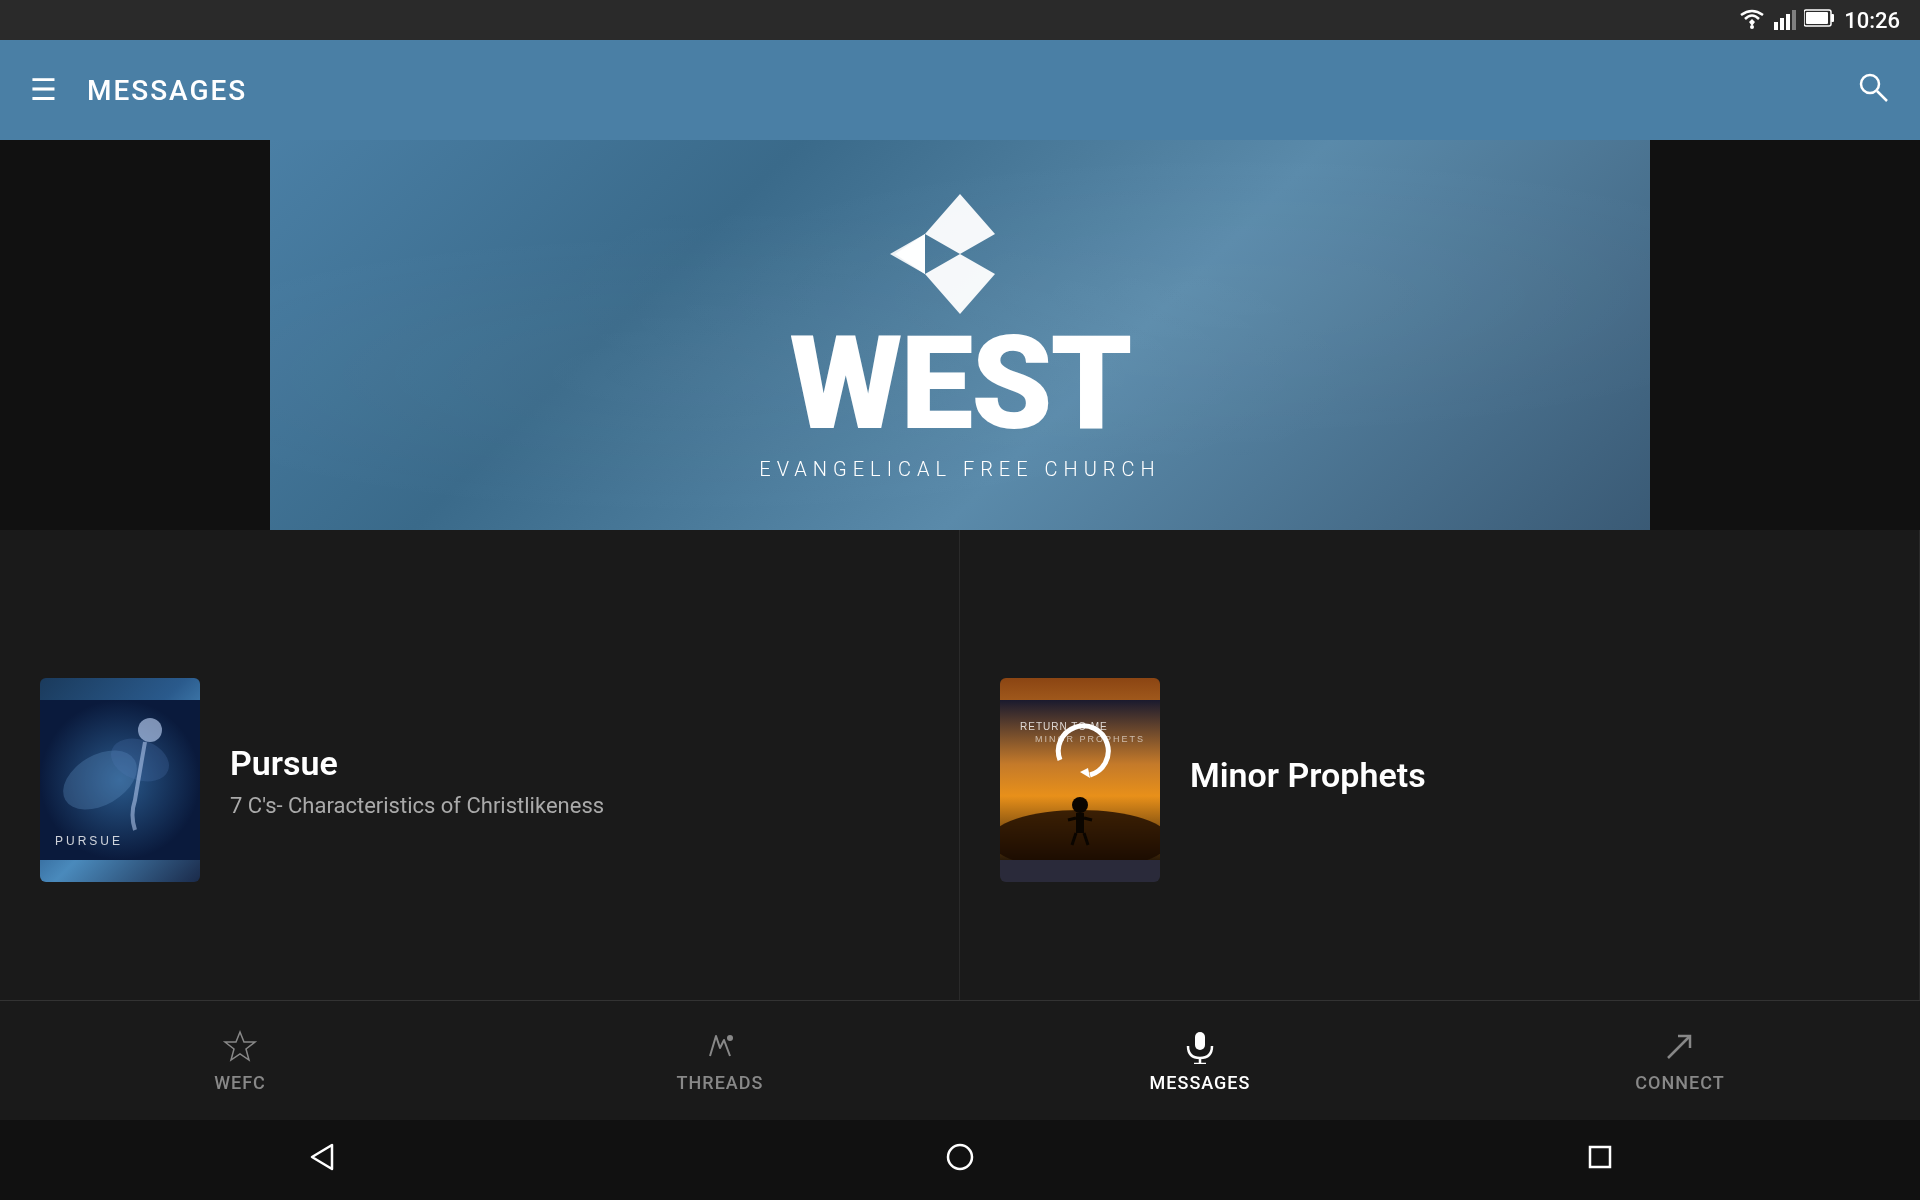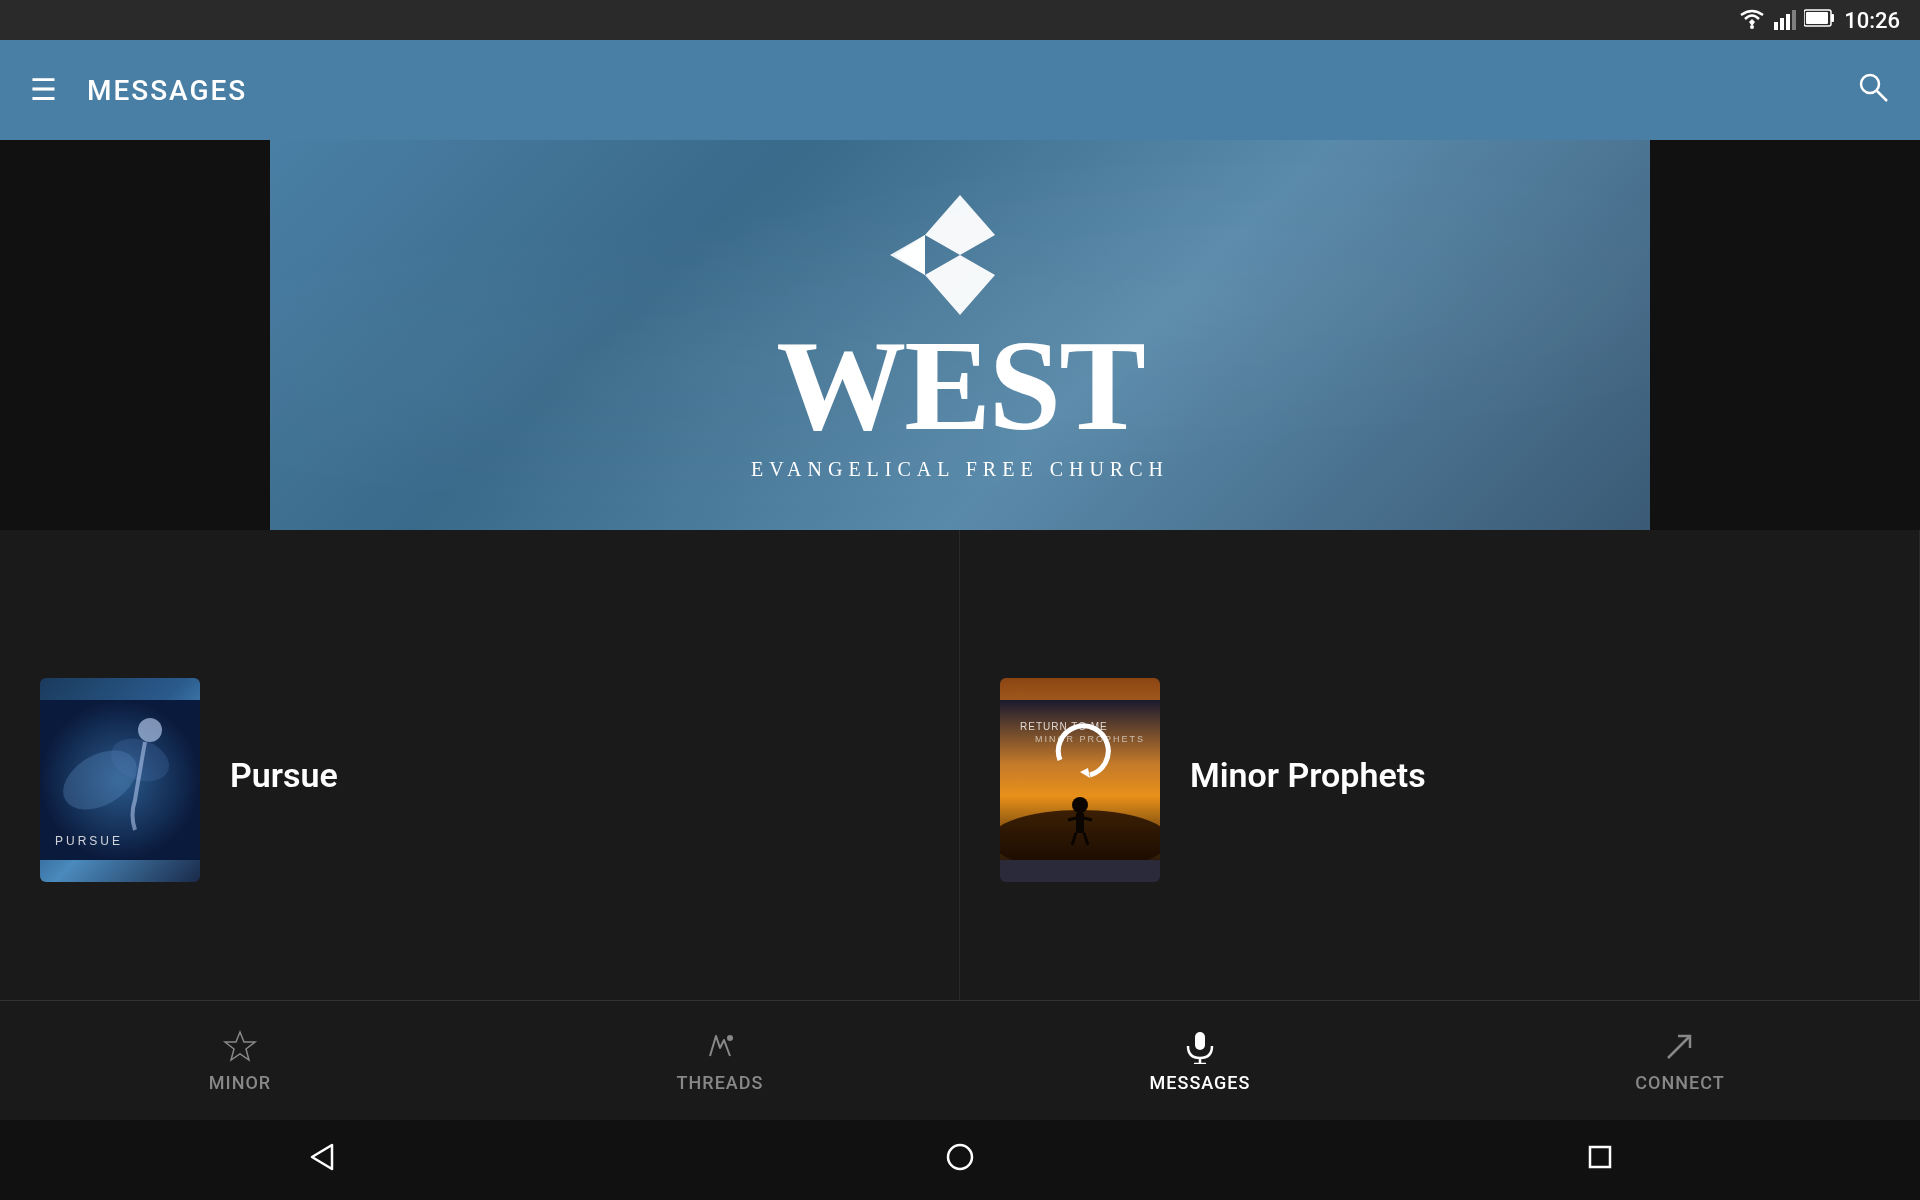--- a/index.html
+++ b/index.html
@@ -92,21 +92,20 @@
         radial-gradient(ellipse at 30% 60%, rgba(255,255,255,0.05) 0%, transparent 50%),
         radial-gradient(ellipse at 70% 40%, rgba(255,255,255,0.05) 0%, transparent 50%);
       opacity: 0.6;
     }
     .church-logo {
       position: relative;
       z-index: 2;
       display: flex;
       flex-direction: column;
       align-items: center;
-      font-family: Liberation Serif, serif;
     }
     .west-text {
       color: white;
       font-size: 130px;
       font-weight: 900;
       letter-spacing: -2px;
       line-height: 1;
       position: relative;
       z-index: 2;
     }
@@ -334,20 +333,21 @@
 
           <circle cx="110" cy="30" r="12" fill="rgba(200,220,255,0.6)"></circle>
           <path d="M105 42 Q100 70 95 100 Q90 115 95 130" stroke="rgba(200,220,255,0.5)" stroke-width="4" fill="none"></path>
 
           <text x="15" y="145" font-size="12" fill="rgba(255,255,255,0.8)" letter-spacing="3" font-family="Arial">PURSUE</text>
         </svg>
       </div>
     </div>
     <div class="series-info">
       <div class="series-title">Pursue</div>
+      <div class="series-subtitle">7 C's- Characteristics of Christlikeness</div>
     </div>
   </div>
 
   <div class="series-card">
     <div class="series-thumbnail">
       <div class="thumb-return">
         <svg width="160" height="160" viewBox="0 0 160 160">
           <defs>
             <linearGradient id="sky" x1="0" y1="0" x2="0" y2="1">
               <stop offset="0%" stop-color="#1a1a2e"></stop>
@@ -380,21 +380,21 @@
     </div>
   </div>
 </div>
 
 <div id="bottom-nav">
 
   <div class="nav-item">
     <svg width="36" height="36" viewBox="0 0 36 36">
       <path d="M18 4 L22 14 L33 14 L24 21 L27 32 L18 26 L9 32 L12 21 L3 14 L14 14 Z" stroke="#888" stroke-width="1.5" fill="none"></path>
     </svg>
-    <span class="nav-label">MINOR</span>
+    <span class="nav-label">WEFC</span>
   </div>
 
   <div class="nav-item">
     <svg width="36" height="36" viewBox="0 0 36 36">
       <path d="M8 28 L14 8 L18 20 L22 12 L28 28" stroke="#888" stroke-width="2" fill="none" stroke-linejoin="round"></path>
       <circle cx="28" cy="10" r="3" fill="#888"></circle>
     </svg>
     <span class="nav-label">THREADS</span>
   </div>
 

